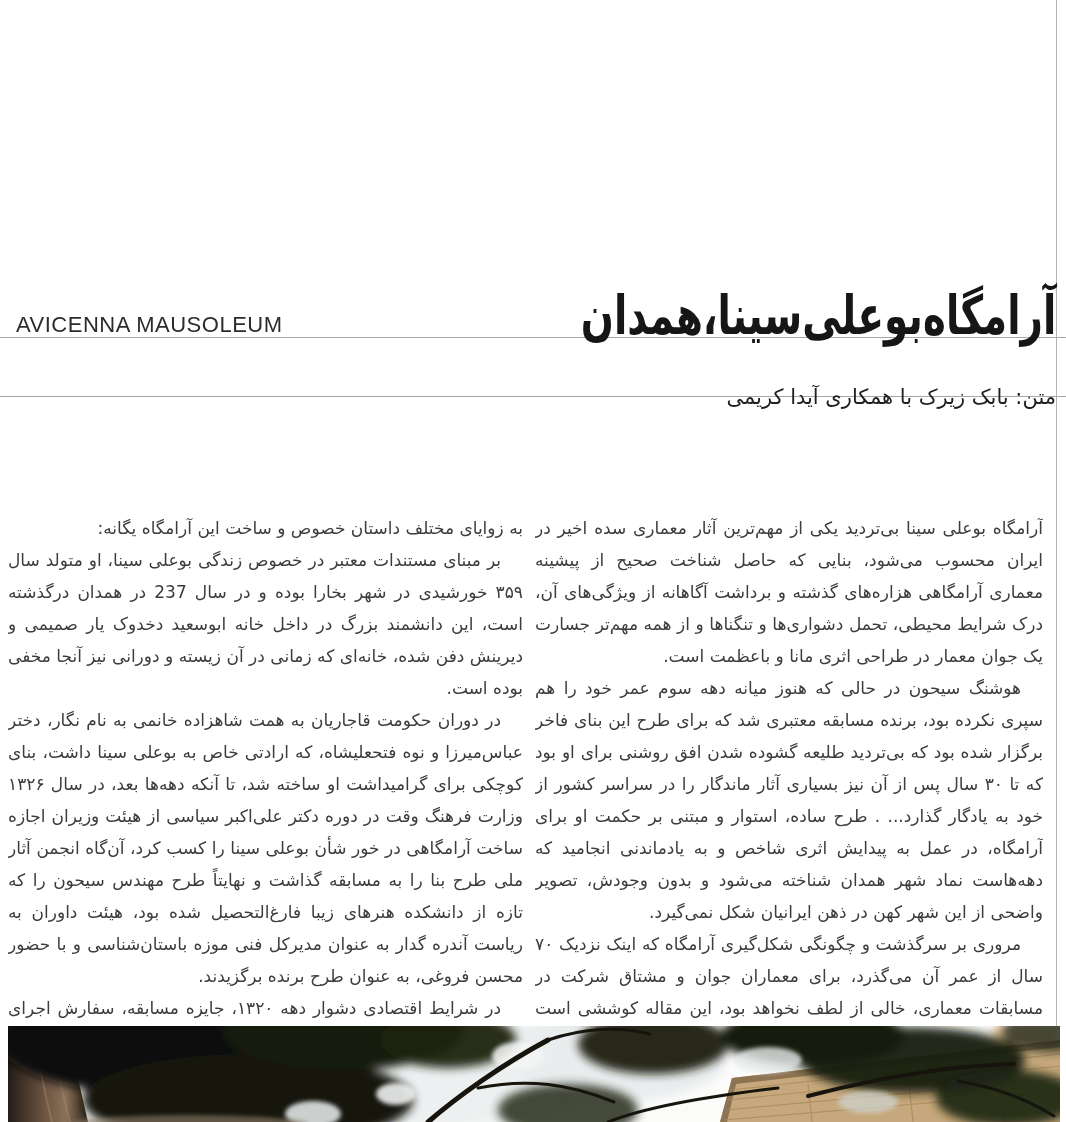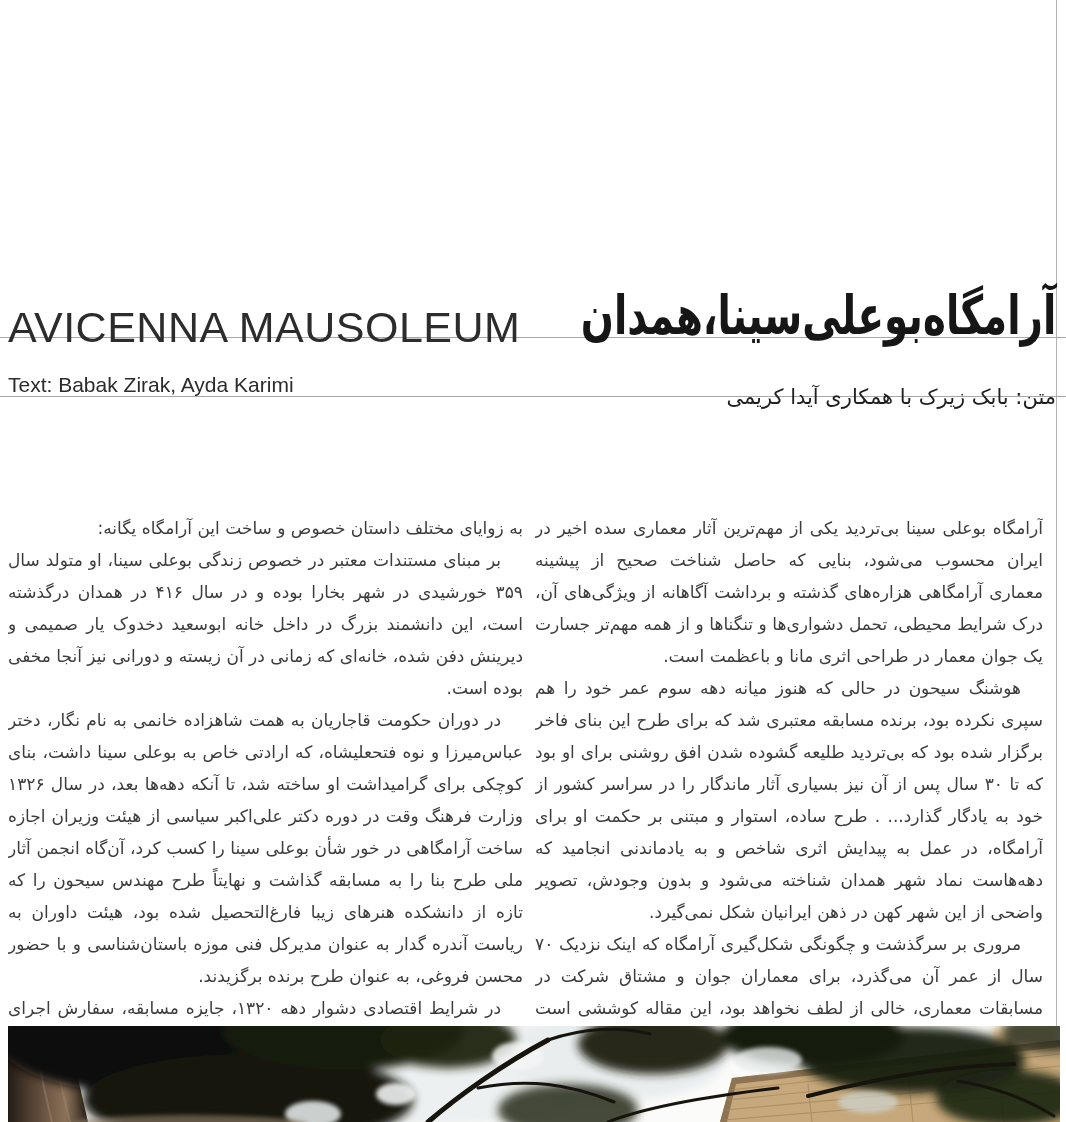--- a/index.html
+++ b/index.html
@@ -17,23 +17,23 @@
   .rule-top { top:337px; }
   .rule-bottom { top:396px; }
   .title-fa {
     position:absolute; right:10px; top:282px; margin:0;
     font-family:"DejaVu Sans", sans-serif; font-weight:bold;
     font-size:54px; line-height:1.25; color:#161616;
     direction:rtl; white-space:nowrap;
     transform:scaleX(.72); transform-origin:100% 50%;
   }
   .title-en {
-    position:absolute; left:8px; top:306px; margin:0;
+    position:absolute; left:8px; top:306px; margin:8px;
     font-family:"Liberation Sans", sans-serif; font-weight:normal;
-    font-size:43px; line-height:1; color:#2c2c2c; letter-spacing:.5px;
+    font-size:22px; line-height:1; color:#2c2c2c; letter-spacing:.5px;
     white-space:nowrap;
   }
   .byline-fa {
     position:absolute; right:10px; top:387px;
     font-family:"DejaVu Sans", sans-serif; font-size:21px; line-height:1;
     color:#1f1f1f; direction:rtl; white-space:nowrap;
   }
   .byline-en {
     position:absolute; left:8px; top:374px;
     font-family:"Liberation Sans", sans-serif; font-size:21px; line-height:1;
@@ -64,31 +64,30 @@
 
   <div class="rule rule-top"></div>
   <div class="rule rule-bottom"></div>
 
   <h1 class="title-fa">آرامگاه‌بوعلی‌سینا،همدان</h1>
 
   <div class="title-en">AVICENNA MAUSOLEUM</div>
 
   <div class="byline-fa">متن: بابک زیرک با همکاری آیدا کریمی</div>
 
-  <div class="byline-en">Text: Babak Zirak, Ayda Karimi</div>
 
   <div class="col col-right">
     <p class="first">آرامگاه بوعلی سینا بی‌تردید یکی از مهم‌ترین آثار معماری سده اخیر در ایران محسوب می‌شود، بنایی که حاصل شناخت صحیح از پیشینه معماری آرامگاهی هزاره‌های گذشته و برداشت آگاهانه از ویژگی‌های آن، درک شرایط محیطی، تحمل دشواری‌ها و تنگناها و از همه مهم‌تر جسارت یک جوان معمار در طراحی اثری مانا و باعظمت است.</p>
     <p>هوشنگ سیحون در حالی که هنوز میانه دهه سوم عمر خود را هم سپری نکرده بود، برنده مسابقه معتبری شد که برای طرح این بنای فاخر برگزار شده بود که بی‌تردید طلیعه گشوده شدن افق روشنی برای او بود که تا ۳۰ سال پس از آن نیز بسیاری آثار ماندگار را در سراسر کشور از خود به یادگار گذارد... . طرح ساده، استوار و مبتنی بر حکمت او برای آرامگاه، در عمل به پیدایش اثری شاخص و به یادماندنی انجامید که دهه‌هاست نماد شهر همدان شناخته می‌شود و بدون وجودش، تصویر واضحی از این شهر کهن در ذهن ایرانیان شکل نمی‌گیرد.</p>
     <p>مروری بر سرگذشت و چگونگی شکل‌گیری آرامگاه که اینک نزدیک ۷۰ سال از عمر آن می‌گذرد، برای معماران جوان و مشتاق شرکت در مسابقات معماری، خالی از لطف نخواهد بود، این مقاله کوششی است برای تابانیدن نور</p>
   </div>
 
   <div class="col col-left">
     <p class="first">به زوایای مختلف داستان خصوص و ساخت این آرامگاه یگانه:</p>
-    <p>بر مبنای مستندات معتبر در خصوص زندگی بوعلی سینا، او متولد سال ۳۵۹ خورشیدی در شهر بخارا بوده و در سال ۴۱۶ در همدان درگذشته است، این دانشمند بزرگ در داخل خانه ابوسعید دخدوک یار صمیمی و دیرینش دفن شده، خانه‌ای که زمانی در آن زیسته و دورانی نیز آنجا مخفی بوده است.</p>
+    <p>بر مبنای مستندات معتبر در خصوص زندگی بوعلی سینا، او متولد سال ۳۵۹ خورشیدی در شهر بخارا بوده و در سال 237 در همدان درگذشته است، این دانشمند بزرگ در داخل خانه ابوسعید دخدوک یار صمیمی و دیرینش دفن شده، خانه‌ای که زمانی در آن زیسته و دورانی نیز آنجا مخفی بوده است.</p>
     <p>در دوران حکومت قاجاریان به همت شاهزاده خانمی به نام نگار، دختر عباس‌میرزا و نوه فتحعلیشاه، که ارادتی خاص به بوعلی سینا داشت، بنای کوچکی برای گرامیداشت او ساخته شد، تا آنکه دهه‌ها بعد، در سال ۱۳۲۶ وزارت فرهنگ وقت در دوره دکتر علی‌اکبر سیاسی از هیئت وزیران اجازه ساخت آرامگاهی در خور شأن بوعلی سینا را کسب کرد، آن‌گاه انجمن آثار ملی طرح بنا را به مسابقه گذاشت و نهایتاً طرح مهندس سیحون را که تازه از دانشکده هنرهای زیبا فارغ‌التحصیل شده بود، هیئت داوران به ریاست آندره گدار به عنوان مدیرکل فنی موزه باستان‌شناسی و با حضور محسن فروغی، به عنوان طرح برنده برگزیدند.</p>
     <p>در شرایط اقتصادی دشوار دهه ۱۳۲۰، جایزه مسابقه، سفارش اجرای پروژه به برنده منتخب بود. سیحون جوان که برای ادامه تحصیل به دانشکده</p>
   </div>
 
   <div class="photo">
     <svg viewBox="0 0 1052 96" preserveAspectRatio="none" aria-hidden="true">
       <defs>
         <filter id="b1" x="-40%" y="-40%" width="180%" height="180%">
           <feGaussianBlur stdDeviation="5"></feGaussianBlur>
         </filter>

